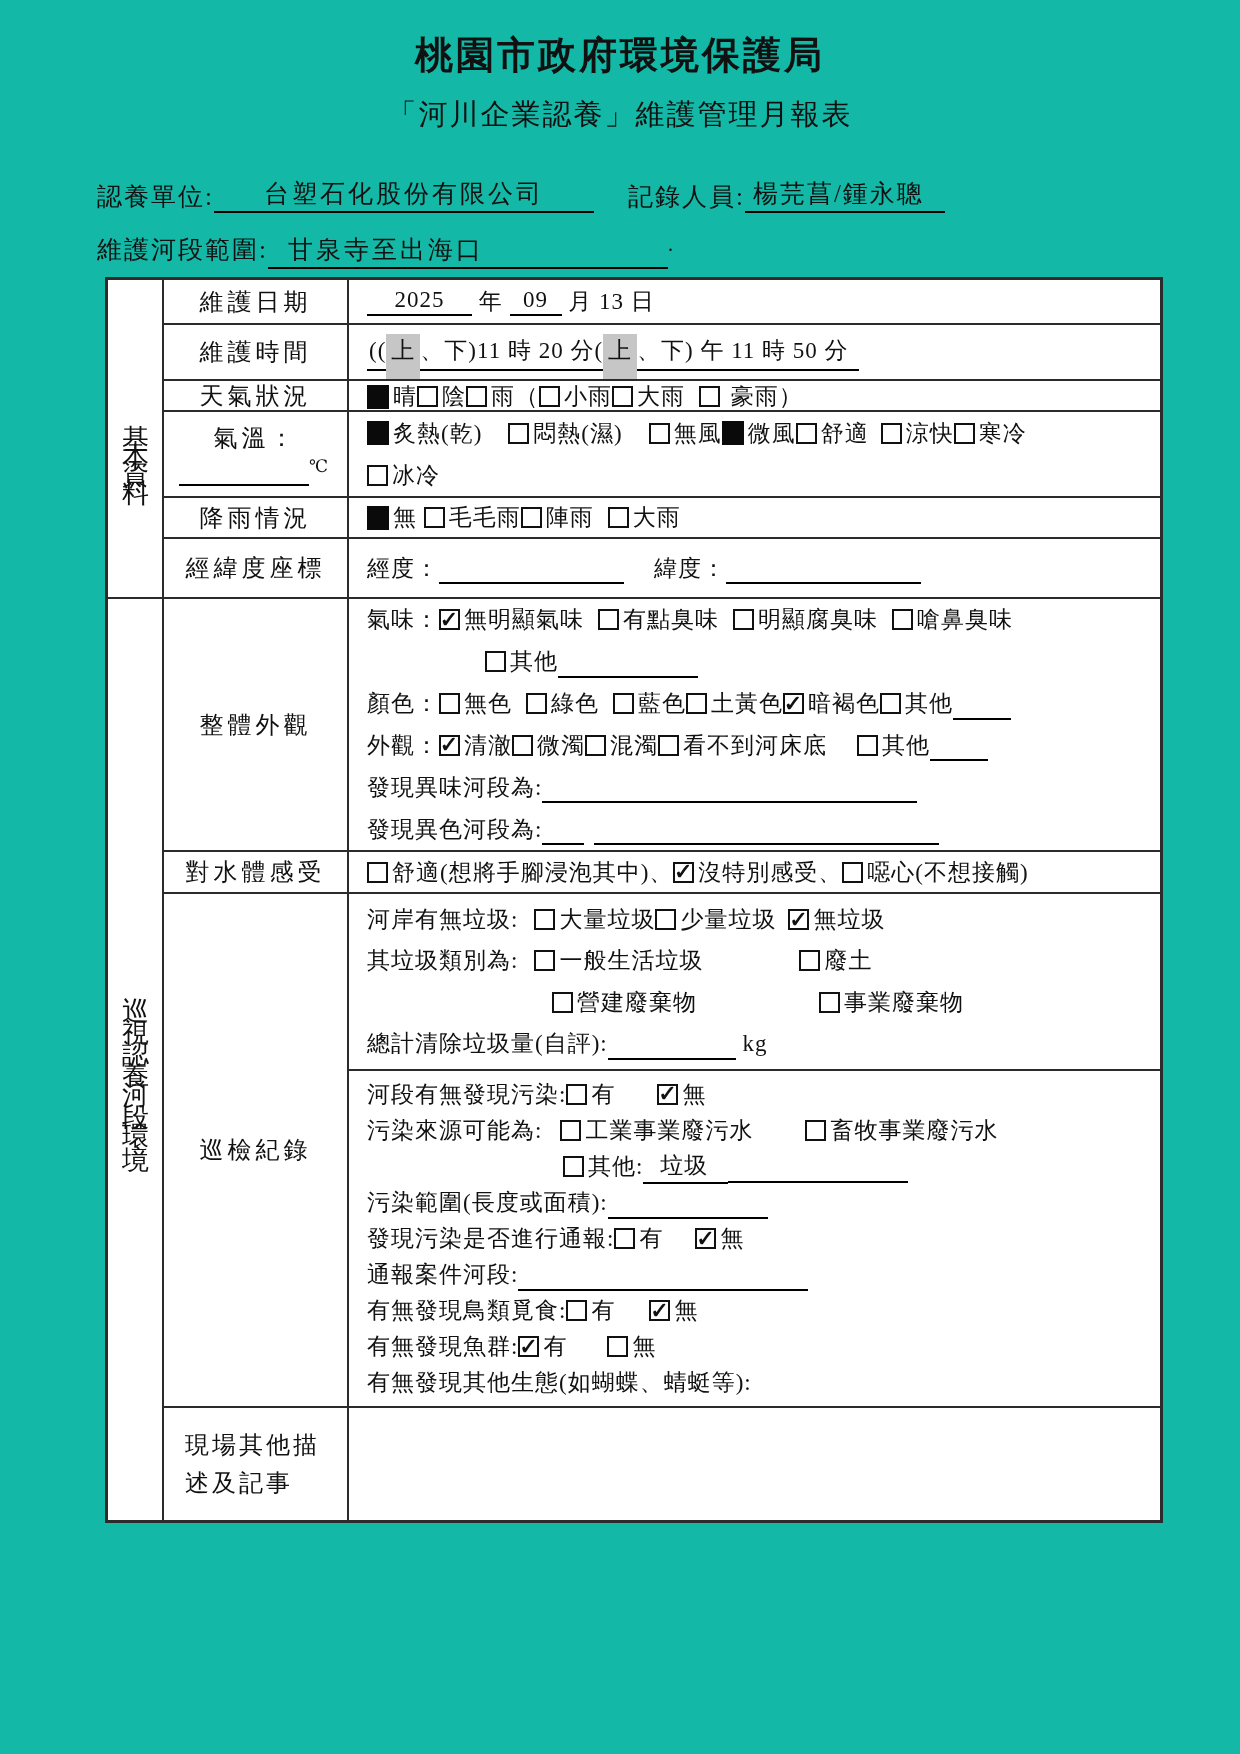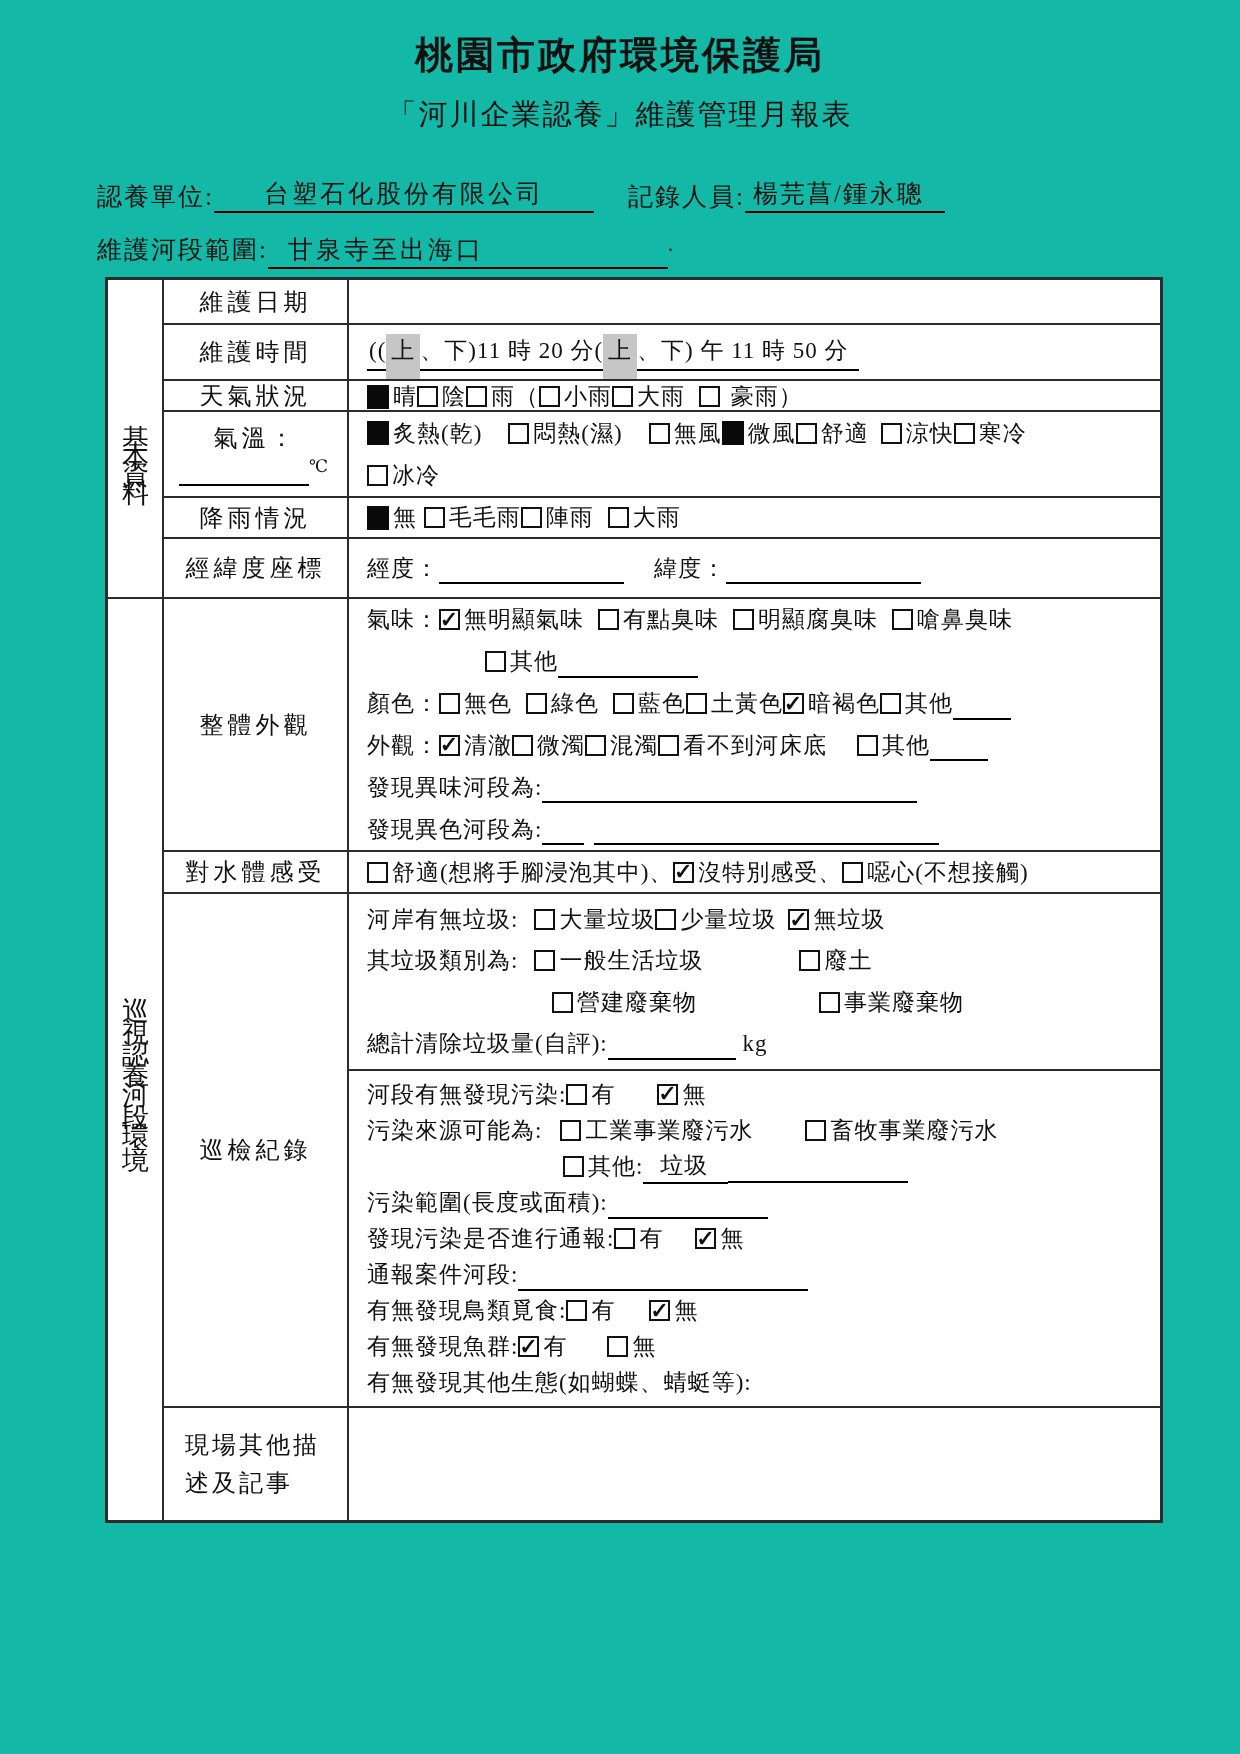--- a/index.html
+++ b/index.html
@@ -78,20 +78,28 @@
         <div class="vcell">
           <span class="vtext basic">基本資料</span>
         </div>
         <div class="rows">
           <div class="frow" style="height: 43px;">
             <div class="lcell">
               <div class="cline">
                 <span class="seg-text">維護日期</span>
               </div>
             </div>
+            <div class="ccell">
+              <div class="cline">
+                <span class="seg-u" style="min-width: 105px;">2025</span>
+                <span class="seg-text"> 年 </span>
+                <span class="seg-u" style="min-width: 52px;">09</span>
+                <span class="seg-text"> 月 13 日</span>
+              </div>
+            </div>
           </div>
           <div class="frow" style="height: 56px;">
             <div class="lcell">
               <div class="cline">
                 <span class="seg-text">維護時間</span>
               </div>
             </div>
             <div class="ccell">
               <div class="cline">
                 <span class="seg-ug">

